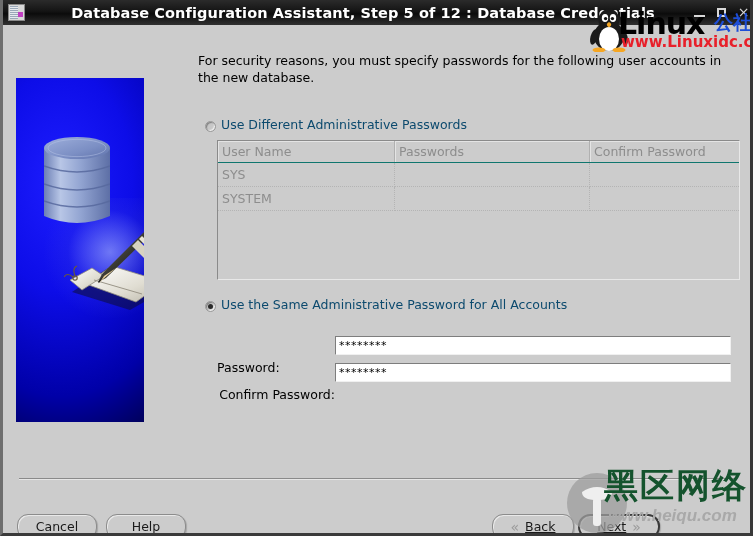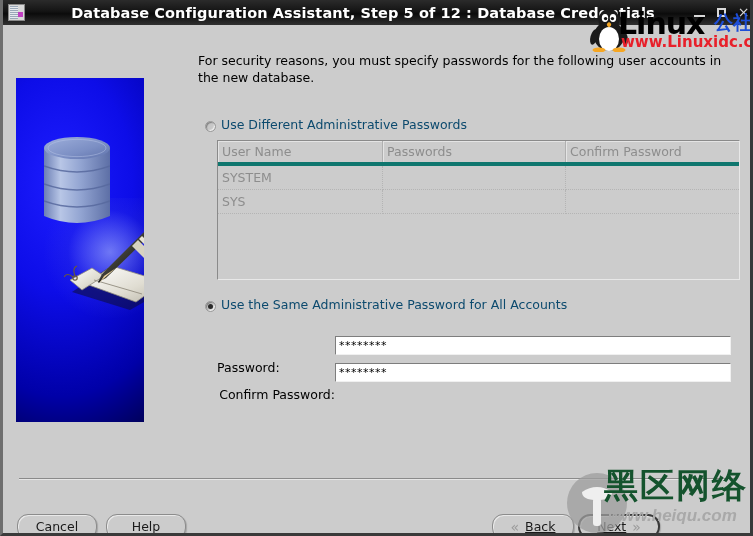--- a/index.html
+++ b/index.html
@@ -192,24 +192,24 @@
     width: 100%;
     border-collapse: collapse;
     table-layout: fixed;
     font-size: 12.5px;
   }
   table.cred th {
     text-align: left;
     font-weight: normal;
     color: #8d8d8d;
     background: #cccccc;
-    padding: 2px 0 2px 4px;
+    padding: 2px 12px 2px 4px;
     height: 17px;
     border-right: 1px solid #b0b0b0;
-    border-bottom: 4px solid #0f766e;
+    border-bottom: 1px solid #0f766e;
     box-shadow: inset 1px 1px 0 #e4e4e4;
   }
   table.cred th:last-child { border-right: none; }
   table.cred td {
     color: #8d8d8d;
     padding: 3px 0 3px 4px;
     height: 17px;
     border-right: 1px dotted #b4b4b4;
     border-bottom: 1px dotted #b4b4b4;
     background: #cccccc;
@@ -439,26 +439,26 @@
       <table class="cred">
         <thead>
           <tr>
             <th class="col-user">User Name</th>
             <th class="col-pass">Passwords</th>
             <th>Confirm Password</th>
           </tr>
         </thead>
         <tbody>
           <tr>
-            <td>SYSTEM</td>
+            <td>SYS</td>
             <td></td>
             <td></td>
           </tr>
           <tr>
-            <td>SYS</td>
+            <td>SYSTEM</td>
             <td></td>
             <td></td>
           </tr>
         </tbody>
       </table>
     </div>
 
     <div class="radio-row" id="radio-same">
       <span class="radio checked"></span>
       <span>Use the Same Administrative Password for All Accounts</span>

